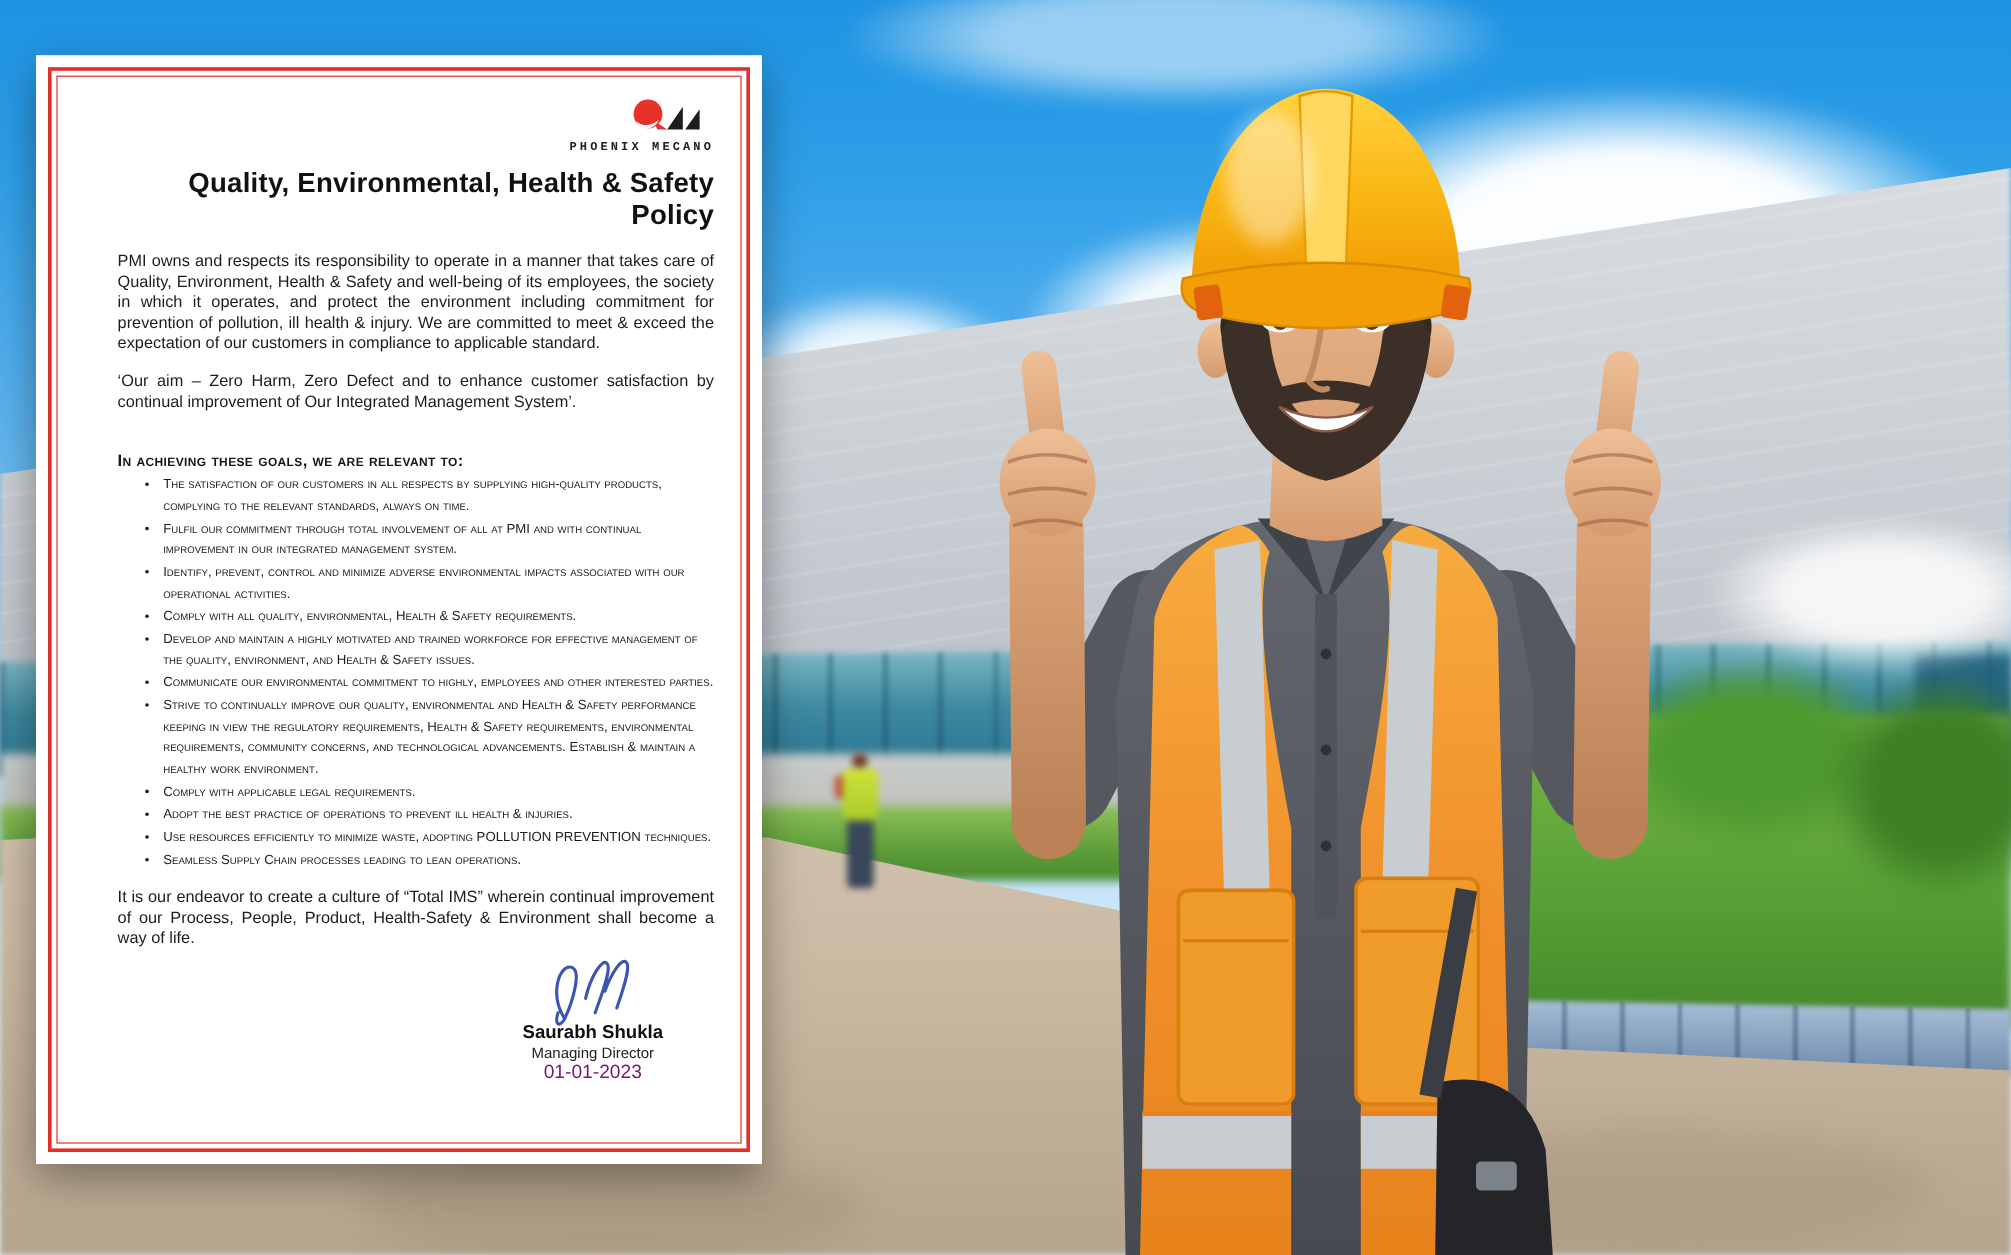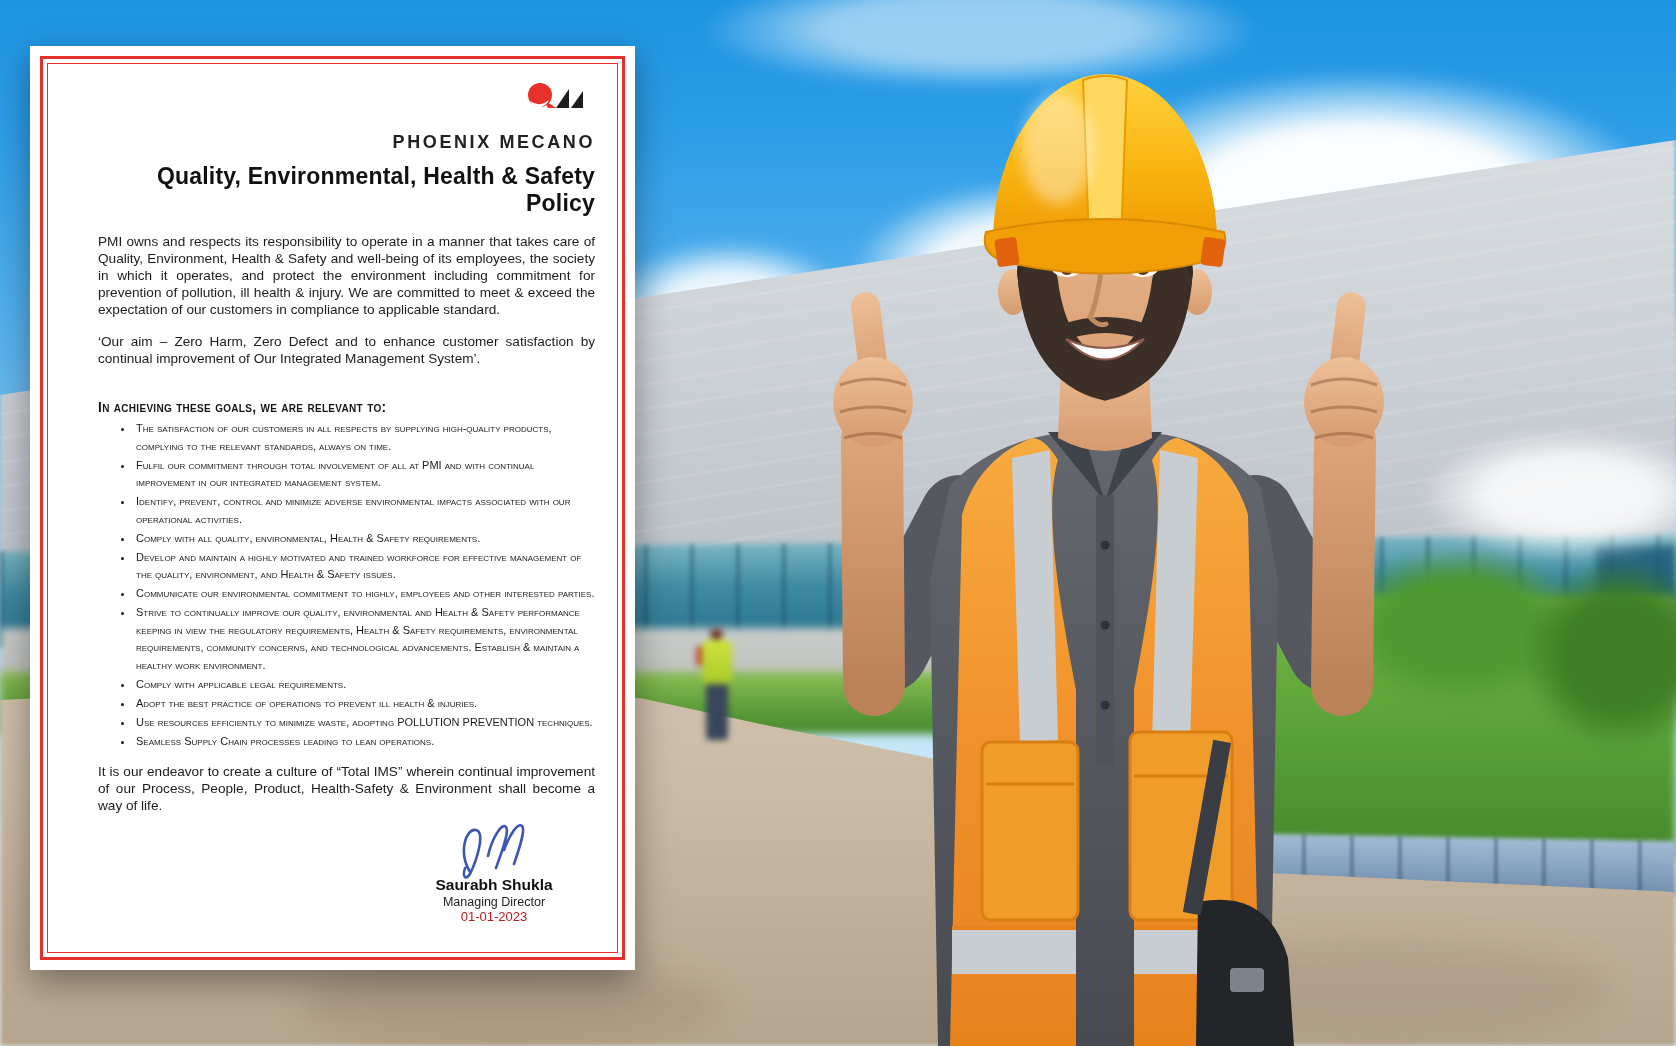--- a/index.html
+++ b/index.html
@@ -72,42 +72,42 @@
   
   .doc { position:absolute; left:30px; top:46px; width:605px; height:924px; background:#ffffff;
          box-shadow:0 12px 34px rgba(0,0,0,.38); }
   .border-outer { position:absolute; inset:10px; border:3px solid #e2312d; pointer-events:none; }
   .border-inner { position:absolute; inset:17px; border:1.5px solid #e2312d; pointer-events:none; }
   .doc-content { position:absolute; left:0; top:0; width:100%; height:100%;
     padding:34px 40px 20px 68px; overflow:hidden; color:#1d1d1d; }
 
   .brand { display:flex; flex-direction:column; align-items:flex-end; margin-bottom:10px; }
   .brand svg { display:block; }
-  .brand-name { font-size:18px; font-weight:bold; letter-spacing:2.6px; color:#232020; margin-top:18px; }
+  .brand-name { font-size:10px; font-weight:bold; letter-spacing:2.6px; color:#232020; margin-top:4px;font-family:Liberation Mono, monospace; }
 
   h1.doc-title { text-align:right; font-size:23px; font-weight:bold; color:#111;
     letter-spacing:.2px; margin:8px 0 16px 0; }
 
   p.body-par { font-size:13.6px; line-height:17px; text-align:justify; color:#1c1c1c; }
   p.intro { margin-bottom:15px; }
   p.aim { margin-bottom:33px; }
 
   .goals-heading { font-variant:small-caps; font-weight:bold; font-size:13.8px;
     letter-spacing:.3px; margin-bottom:5px; color:#161616; }
   ul.goals { list-style:disc; margin:0 0 13px 0; padding-left:36px; }
   ul.goals li { font-variant:small-caps; font-size:11px; line-height:17.5px;
     margin-bottom:1.5px; color:#1a1a1a; padding-left:2px; }
 
   p.closing { margin-bottom:4px; }
 
   .sig-block { width:190px; margin-left:auto; margin-right:6px; text-align:center; }
   .sig-block svg { display:block; margin:0 auto -4px auto; }
   .sig-name { font-size:15.5px; font-weight:bold; color:#111; }
   .sig-title { font-size:12.5px; color:#222; margin-top:1px; }
-  .sig-date { font-size:13px; color:#b91c1c; }
+  .sig-date { font-size:16px; color:#701a75; }
 </style>
 </head>
 <body>
 
 <div class="stage">
 
   <div class="photo">
     <div class="sky"></div>
     <div class="cloud c5"></div>
     <div class="cloud c1"></div>

